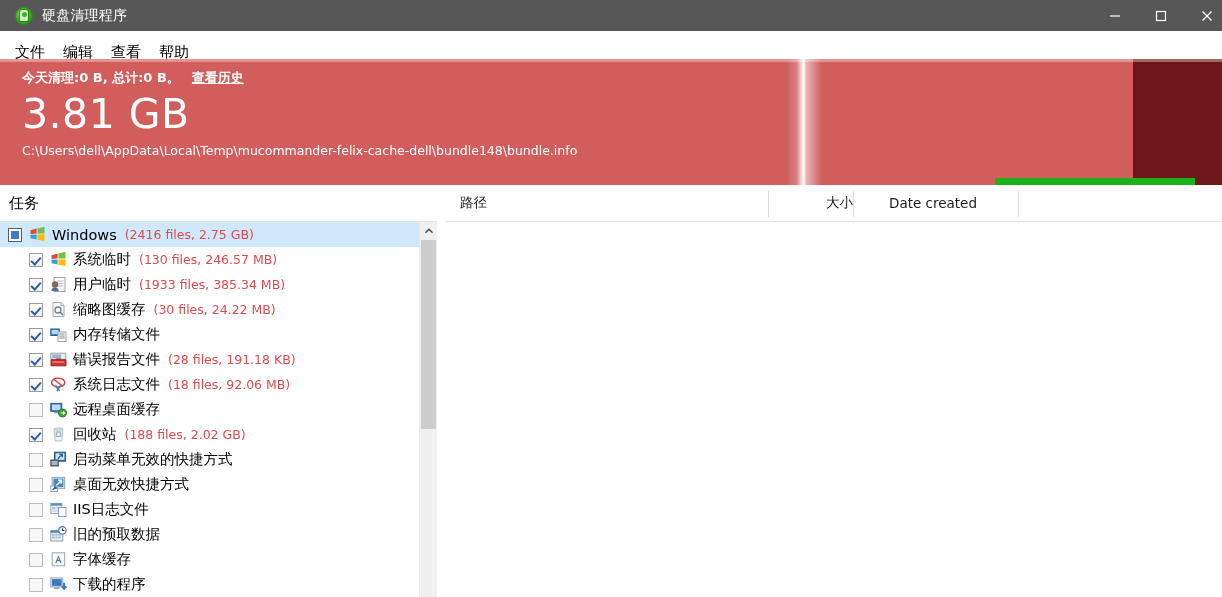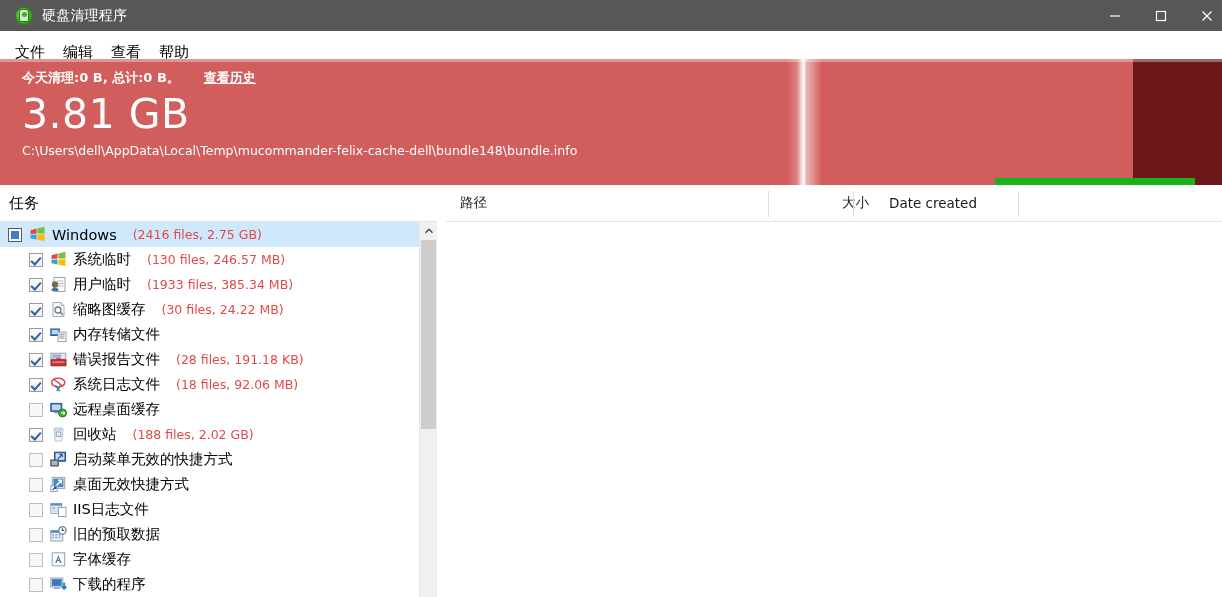--- a/index.html
+++ b/index.html
@@ -139,21 +139,21 @@
   }
   .banner-line1 {
     font-size: 13px;
     font-weight: bold;
     color: #ffffff;
     white-space: nowrap;
     line-height: 16px;
   }
   .banner-line1 .history-link {
     text-decoration: underline;
-    margin-left: 24px;
+    margin-left: 12px;
     font-weight: bold;
   }
   .banner-size {
     font-size: 41px;
     color: #ffffff;
     line-height: 50px;
     margin-top: 3px;
     font-weight: normal;
     letter-spacing: .5px;
   }
@@ -301,21 +301,21 @@
   }
   .ticon svg { display: block; }
 
   .tlabel {
     font-size: 14.5px;
     color: #000000;
   }
   .tcount {
     font-size: 12.5px;
     color: #e04a4a;
-    margin-left: 16px;
+    margin-left: 8px;
   }
 
   
   .vscroll {
     position: absolute;
     left: 419px; top: 37px;
     width: 18px; height: 375px;
     background: #f0f0f0;
     border-left: 1px solid #e8e8e8;
     box-sizing: border-box;
@@ -626,21 +626,21 @@
       </div>
       <div class="right-edge"></div>
     </div>
 
     <div class="pane-divider"></div>
 
     <div class="pane-right">
       <div class="pane-header">
         <div class="col-head" style="left:14px;">路径</div>
         <div class="col-sep" style="left:322px;"></div>
-        <div class="col-head" style="left:368px; width:55px; justify-content:flex-end;">大小</div>
+        <div class="col-head" style="left:352px; width:55px; justify-content:flex-end;">大小</div>
         <div class="col-sep" style="left:407px;"></div>
         <div class="col-head" style="left:443px;">Date created</div>
         <div class="col-sep" style="left:572px;"></div>
       </div>
       <div class="pane-right-body"></div>
     </div>
 
   </div>
 </div>
 

